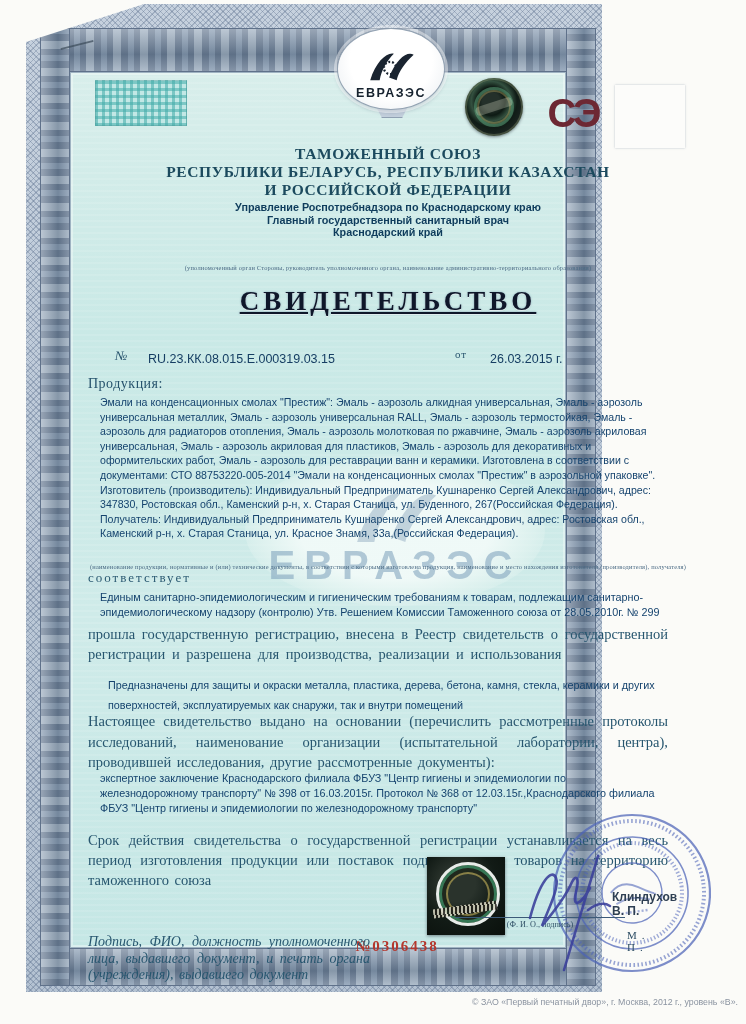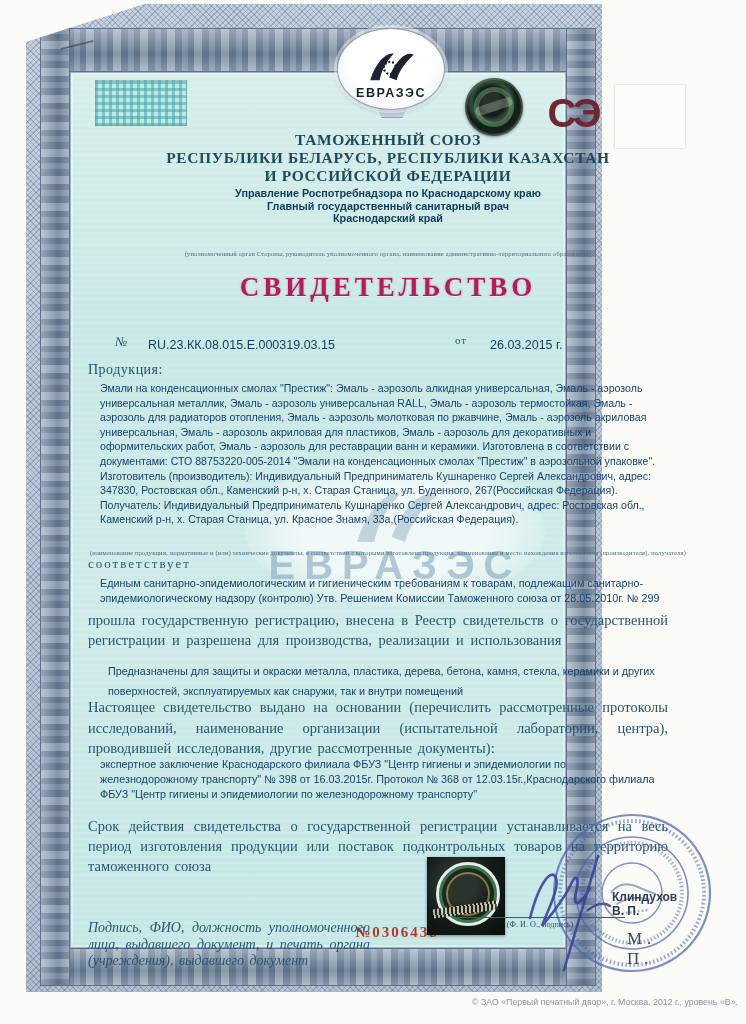--- a/index.html
+++ b/index.html
@@ -85,27 +85,27 @@
 
   
   .watermark{position:absolute;left:219px;top:452px;width:300px;height:150px;z-index:1;
     background:radial-gradient(ellipse at center, rgba(241,250,248,.95) 0 45%, rgba(228,244,241,.65) 65%, rgba(205,233,230,0) 78%);
     border-radius:50%;display:flex;flex-direction:column;align-items:center;justify-content:flex-end;}
   .watermark-text{font-family:"Liberation Sans","DejaVu Sans",sans-serif;font-weight:bold;
     font-size:40px;letter-spacing:9px;color:rgba(122,158,186,.55);margin-bottom:18px;}
   .watermark svg{opacity:.30;margin-bottom:-6px;}
 
   
-  .tb{position:absolute;z-index:3;}
+  .tb{position:absolute;z-index:3;margin-top:14px;}
   .center{left:52px;width:620px;text-align:center;}
   .union{font-weight:bold;color:#1c4a5e;font-size:15.5px;line-height:18px;letter-spacing:.6px;}
   .authority{font-family:"Liberation Sans","DejaVu Sans",sans-serif;color:#0f3c5c;font-size:10.8px;line-height:12.5px;font-weight:bold;}
   .tiny-caption{color:#4a6a84;font-size:6.4px;letter-spacing:.2px;}
-  .doc-title{font-weight:bold;font-size:27px;letter-spacing:4px;color:#be185d;
-    text-shadow:0 1px 0 rgba(255,255,255,.6),0 0 2px rgba(30,70,110,.45);}
+  .doc-title{font-weight:bold;font-size:27px;letter-spacing:4px;color:#0f172a;
+    text-shadow:0 1px 0 rgba(255,255,255,.6),0 0 2px rgba(30,70,110,.45);text-decoration:underline;}
   .doc-subtitle{font-weight:bold;font-size:17px;letter-spacing:1px;color:#2f5f85;}
   .label-serif{font-size:14px;color:#27536d;letter-spacing:.5px;}
   .sans-small{font-family:"Liberation Sans","DejaVu Sans",sans-serif;color:#15436e;}
   .serif-par{color:#27566f;text-align:justify;}
   .num-sans{font-family:"Liberation Sans","DejaVu Sans",sans-serif;color:#163e63;font-size:12.5px;}
   .serial{font-size:15px;letter-spacing:2px;color:#b4382e;font-weight:bold;}
   .footer-line{position:absolute;right:8px;top:997px;font-family:"Liberation Sans","DejaVu Sans",sans-serif;
     font-size:8.8px;color:#8a93a0;z-index:2;}
 
   
@@ -113,21 +113,21 @@
   .holo-square{position:absolute;left:401px;top:853px;width:78px;height:78px;z-index:5;
     background:radial-gradient(circle at 40% 35%, #2a332c 0 25%, #121b16 55%, #0a100c 100%);
     box-shadow:0 1px 3px rgba(20,30,40,.5);}
   .holo-square .emblem{position:absolute;left:9px;top:5px;width:58px;height:58px;border-radius:50%;
     border:3px solid #e8ece9;box-shadow:inset 0 0 0 3px rgba(60,140,100,.8), inset 0 0 0 7px rgba(20,30,24,.9), inset 0 0 0 9px rgba(200,180,90,.6);}
   .holo-square .serial-strip{position:absolute;left:6px;top:48px;width:64px;height:9px;
     background:repeating-linear-gradient(90deg,#d8d6c2 0 2px,#22201a 2px 4px);transform:rotate(-8deg);opacity:.85;}
   .sig-svg{position:absolute;left:494px;top:846px;width:120px;height:125px;z-index:6;}
   .sig-line{position:absolute;left:429px;top:913px;width:170px;height:1px;background:#3c5a78;z-index:5;}
   .fio-caption{position:absolute;left:429px;top:916px;width:170px;text-align:center;font-size:8.2px;color:#2f4f66;z-index:5;}
-  .seal-mark{position:absolute;left:601px;top:925px;font-size:17px;letter-spacing:5px;color:#2c4c63;z-index:6;}
+  .seal-mark{position:absolute;left:601px;top:925px;font-size:11px;letter-spacing:5px;color:#2c4c63;z-index:6;}
   .printed-name{position:absolute;left:586px;top:886px;font-family:"Liberation Sans","DejaVu Sans",sans-serif;
     font-size:12px;font-weight:bold;color:#2e3f52;z-index:6;}
 </style>
 </head>
 <body>
 
 <div class="scan">
   <div class="paper">
     <div class="frame"></div>
     <div class="band horiz band-top"></div>

